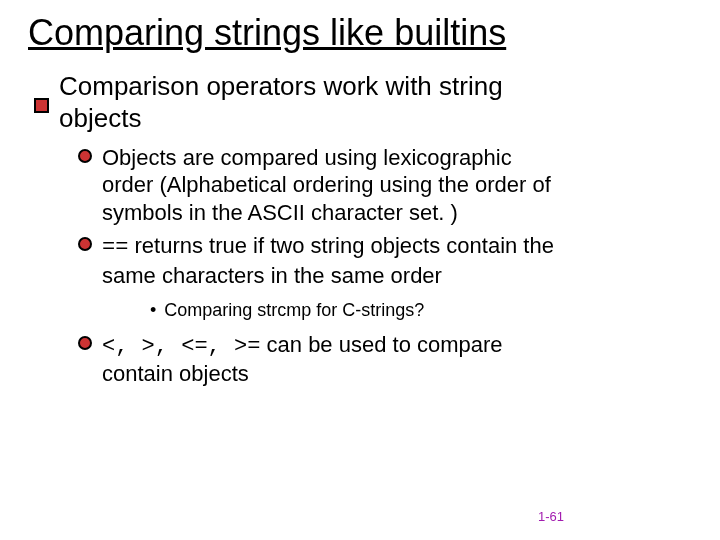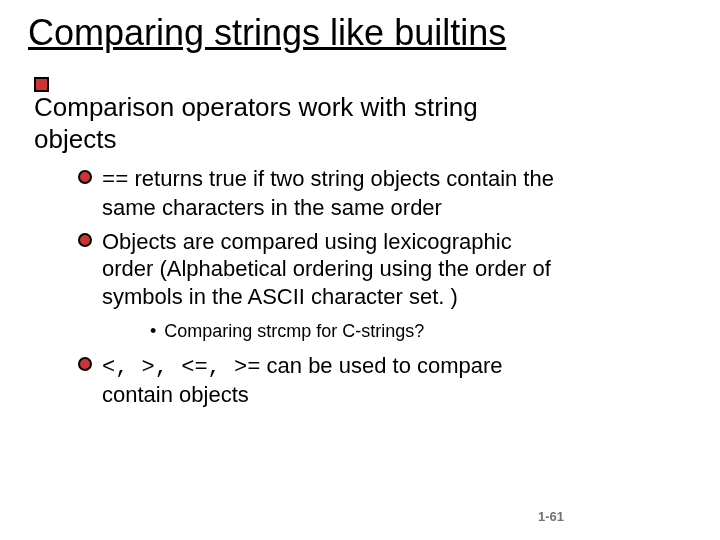--- a/index.html
+++ b/index.html
@@ -26,22 +26,21 @@
     margin: 0 0 8px 0;
     font-weight: normal;
   }
   .level1 {
     margin: 18px 0 0 6px;
     font-size: 26px;
     line-height: 1.2;
   }
   .level1 .row {
     display: flex;
-    align-items: flex-start;
-    flex-direction: column;
+    align-items: center;
   }
   .sq-bullet {
     flex: 0 0 auto;
     width: 15px;
     height: 15px;
     border: 2px solid #000;
     background: #cc3333;
     margin: 6px 10px 0 0;
     box-sizing: border-box;
   }
@@ -81,49 +80,48 @@
   }
   .mono {
     font-family: "Courier New", Courier, monospace;
   }
   .pagenum {
     position: absolute;
     right: 24px;
     bottom: 16px;
     font-family: Arial, Helvetica, sans-serif;
     font-size: 13px;
-    color: #737373;
-    font-weight: bold;
+    color: #a21caf;
   }
 </style>
 </head>
 <body>
 
 <div class="slide">
 
   <h1 class="title">Comparing strings like builtins</h1>
 
   <div class="level1">
     <div class="row">
       <span class="sq-bullet"></span>
       <span>Comparison operators work with string objects</span>
     </div>
 
     <div class="level2-block">
 
       <div class="level2">
         <span class="circ-bullet"></span>
-        <span class="text">
-          <span class="mono">==</span><span> returns true if two string objects contain the same characters in the same order</span>
-        </span>
+        <span class="text">Objects are compared using lexicographic order (Alphabetical ordering using the order of symbols in the ASCII character set. )</span>
       </div>
 
       <div class="level2">
         <span class="circ-bullet"></span>
-        <span class="text">Objects are compared using lexicographic order (Alphabetical ordering using the order of symbols in the ASCII character set. )</span>
+        <span class="text">
+          <span class="mono">==</span><span> returns true if two string objects contain the same characters in the same order</span>
+        </span>
       </div>
 
       <div class="level3">
         <span class="dot">•</span>
         <span>Comparing strcmp for C-strings?</span>
       </div>
 
       <div class="level2">
         <span class="circ-bullet"></span>
         <span class="text">

